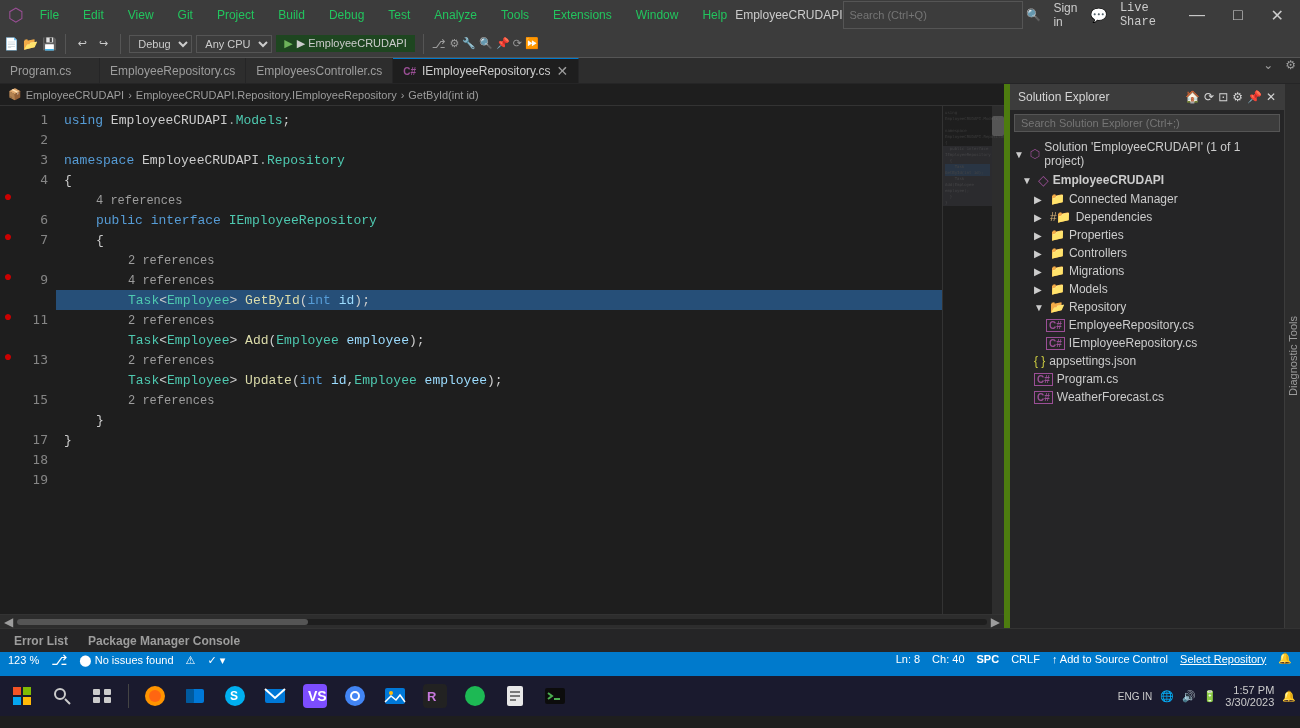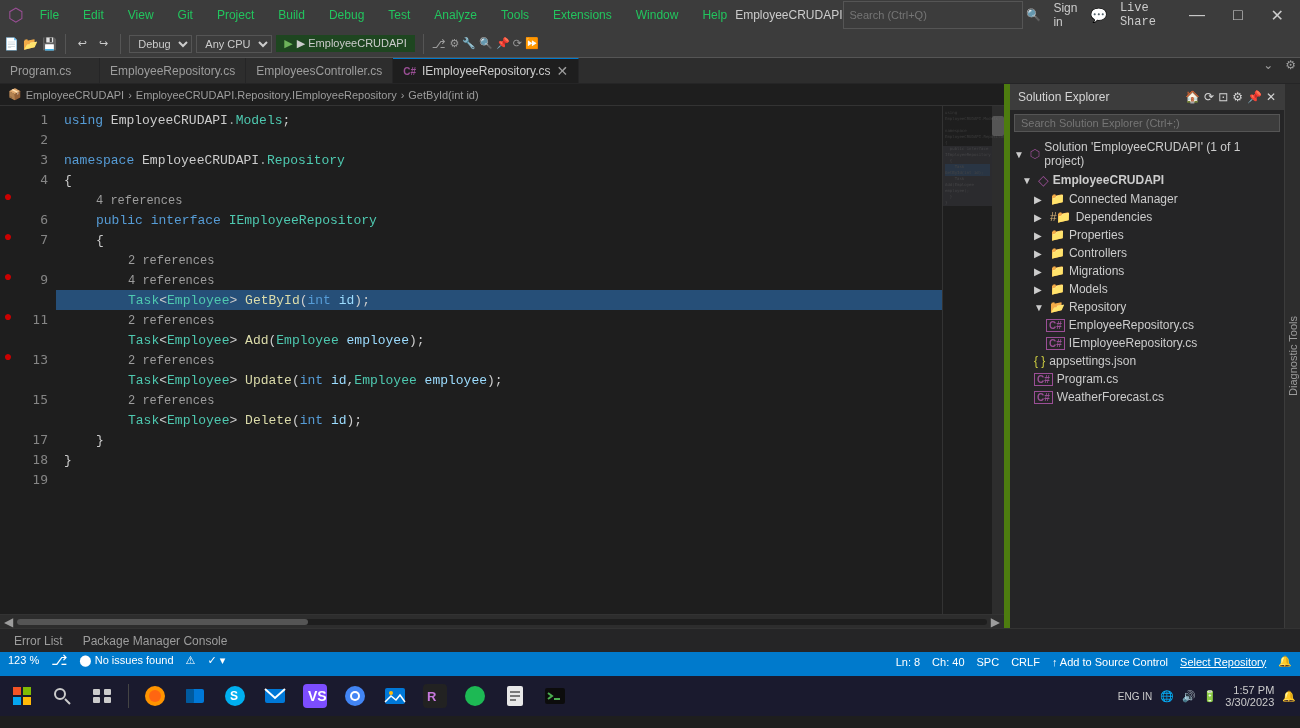--- a/index.html
+++ b/index.html
@@ -55,26 +55,26 @@
     #se-header { background: #3c3c3c; height: 26px; display: flex; align-items: center; justify-content: space-between; padding: 0 8px; font-size: 12px; }
     #se-search { padding: 4px; }
     #se-search input { width: 100%; background: #3c3c3c; border: 1px solid #555; color: #cccccc; padding: 2px 6px; font-size: 11px; }
     #se-tree { flex: 1; overflow-y: auto; padding: 2px 0; }
     .tree-item { display: flex; align-items: center; gap: 4px; padding: 2px 4px; cursor: pointer; font-size: 12px; color: #cccccc; }
     .tree-arrow { color: #cccccc; font-size: 10px; cursor: pointer; width: 12px; }
     .folder-icon { color: #dcb67a; }
     .cs-icon { color: #9b4f96; font-weight: bold; font-size: 10px; border: 1px solid #9b4f96; padding: 0 2px; }
 
     
-    #status-bar { background: #007acc; height: 24px; display: flex; align-items: flex-end; justify-content: space-between; padding: 8px 8px; font-size: 11px; color: #ffffff; }
+    #status-bar { background: #007acc; height: 24px; display: flex; align-items: flex-start; justify-content: space-between; padding: 0 8px; font-size: 11px; color: #ffffff; }
     #status-bar-left { display: flex; align-items: center; gap: 12px; }
     #status-bar-right { display: flex; align-items: center; gap: 12px; }
 
     
-    #bottom-tabs { background: #252526; height: 24px; display: flex; align-items: center; border-top: 1px solid #333; padding: 0 4px; }
+    #bottom-tabs { background: #252526; height: 24px; display: flex; align-items: center; border-top: 1px solid #333; padding: 0 4px; font-weight: bold; }
     .bottom-tab { padding: 2px 10px; cursor: pointer; color: #9d9d9d; font-size: 12px; }
 
     
     #taskbar { background: #1a1a2e; height: 40px; display: flex; align-items: center; padding: 0 4px; gap: 4px; }
     .taskbar-btn { width: 36px; height: 36px; display: flex; align-items: center; justify-content: center; cursor: pointer; border-radius: 4px; }
     .taskbar-sep-vert { width: 1px; height: 24px; background: #444; margin: 0 4px; }
     #taskbar-right { margin-left: auto; display: flex; align-items: center; gap: 8px; color: #cccccc; font-size: 11px; }
 
     
     #diag-tab { writing-mode: vertical-rl; text-orientation: mixed; background: #2d2d2d; width: 16px; display: flex; align-items: center; justify-content: center; color: #9d9d9d; font-size: 11px; cursor: pointer; border-left: 1px solid #3c3c3c; }
@@ -235,21 +235,20 @@
         <div style="height:20px;"><code style="padding-left:32px;"><span class="kw">public</span> <span class="kw">interface</span> <span class="type">IEmployeeRepository</span></code></div>
         <div style="height:20px;"><code style="padding-left:32px;"><span style="color:#cccccc;">{</span></code></div>
         <div style="height:20px;"><code><span class="ref-comment" style="padding-left:64px;">2 references</span></code></div>
         <div style="height:20px;"><code><span class="ref-comment" style="padding-left:64px;">4 references</span></code></div>
         <div style="height:20px; background:#264f78; display:block; margin:0 -8px; padding:0 8px;"><code style="padding-left:64px;"><span class="type">Task</span><span style="color:#cccccc;">&lt;</span><span class="type">Employee</span><span style="color:#cccccc;">&gt;</span> <span class="method">GetById</span><span style="color:#cccccc;">(</span><span class="kw">int</span> <span class="param">id</span><span style="color:#cccccc;">);</span></code></div>
         <div style="height:20px;"><code><span class="ref-comment" style="padding-left:64px;">2 references</span></code></div>
         <div style="height:20px;"><code style="padding-left:64px;"><span class="type">Task</span><span style="color:#cccccc;">&lt;</span><span class="type">Employee</span><span style="color:#cccccc;">&gt;</span> <span class="method">Add</span><span style="color:#cccccc;">(</span><span class="type">Employee</span> <span class="param">employee</span><span style="color:#cccccc;">);</span></code></div>
         <div style="height:20px;"><code><span class="ref-comment" style="padding-left:64px;">2 references</span></code></div>
         <div style="height:20px;"><code style="padding-left:64px;"><span class="type">Task</span><span style="color:#cccccc;">&lt;</span><span class="type">Employee</span><span style="color:#cccccc;">&gt;</span> <span class="method">Update</span><span style="color:#cccccc;">(</span><span class="kw">int</span> <span class="param">id</span><span style="color:#cccccc;">,</span><span class="type">Employee</span> <span class="param">employee</span><span style="color:#cccccc;">);</span></code></div>
         <div style="height:20px;"><code><span class="ref-comment" style="padding-left:64px;">2 references</span></code></div>
-        <div style="height:20px;"><code style="padding-left:64px;"><span class="type">Task</span><span style="color:#cccccc;">&lt;</span><span class="type">Employee</span><span style="color:#cccccc;">&gt;</span> <span class="method">Delete</span><span style="color:#cccccc;">(</span><span class="kw">int</span> <span class="param">id</span><span style="color:#cccccc;">);</span></code></div>
         <div style="height:20px;"><code style="padding-left:32px;"><span style="color:#cccccc;">}</span></code></div>
         <div style="height:20px;"><code><span style="color:#cccccc;">}</span></code></div>
       </div>
 
       <div id="minimap" style="background:#1e1e1e;width:50px;border-left:1px solid #333; position:relative;">
         <div style="background:#37373d;width:100%;height:60px;position:absolute;top:40px;opacity:0.5;"></div>
         <div style="opacity:0.3;padding:4px 2px;font-size:4px;line-height:6px;font-family:monospace;color:#7a7a7a;">
           <div>using EmployeeCRUDAPI.Models;</div>
           <div>&nbsp;</div>
           <div>namespace EmployeeCRUDAPI.Repository</div>
@@ -391,21 +390,21 @@
   <div id="status-bar-left">
     <span style="cursor:pointer;">123 %</span>
     <span style="font-size:14px;">⎇</span>
     <span>⬤ No issues found</span>
     <span>⚠</span>
     <span>✓ ▾</span>
   </div>
   <div id="status-bar-right">
     <span>Ln: 8</span>
     <span>Ch: 40</span>
-    <span style="cursor:pointer;">SPC</span>
+    <span style="cursor:pointer;font-weight:bold;">SPC</span>
     <span style="cursor:pointer;">CRLF</span>
     <span style="cursor:pointer;">↑ Add to Source Control</span>
     <span style="cursor:pointer;text-decoration:underline;">Select Repository</span>
     <span>🔔</span>
   </div>
 </div>
 
 <div id="taskbar">
   <div class="taskbar-btn">
     <svg width="20" height="20" viewBox="0 0 20 20" fill="none">

